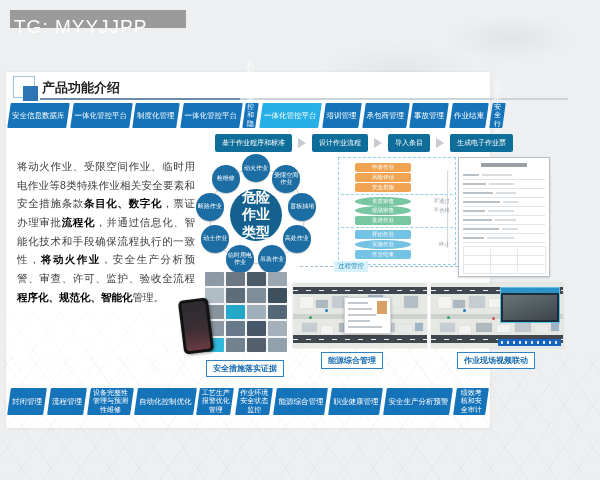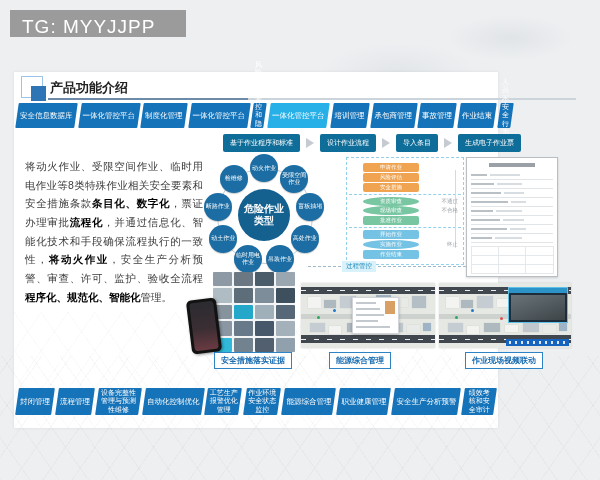--- a/index.html
+++ b/index.html
@@ -4,25 +4,25 @@
 <style>
   html,body{margin:0;padding:0;}
   body{font-family:"Liberation Sans","DejaVu Sans",sans-serif;}
   .stage{position:relative;width:600px;height:480px;background:#edeff1;overflow:hidden;}
   .stage::before{content:'';position:absolute;right:0;top:0;width:280px;height:100px;
     background:radial-gradient(ellipse 90px 32px at 68% 38%,#e1e4e7 0%,transparent 70%),
                radial-gradient(ellipse 110px 42px at 28% 72%,#e3e6e9 0%,transparent 70%);}
   .stage::after{content:'';position:absolute;left:0;right:0;top:356px;height:124px;pointer-events:none;
     background:repeating-linear-gradient(55deg,rgba(120,130,140,.06) 0 1px,transparent 1px 24px),
                repeating-linear-gradient(-55deg,rgba(120,130,140,.06) 0 1px,transparent 1px 24px);}
-  .tg-banner{position:absolute;left:10px;top:10px;width:176px;height:27px;background:#9b9b9b;
-    color:#fff;font-size:19px;line-height:34px;padding-left:12px;box-sizing:border-box;letter-spacing:1px;}
+  .tg-banner{position:absolute;left:10px;top:10px;width:176px;height:18px;background:#9b9b9b;
+    color:#fff;font-size:19px;line-height:34px;padding-left:4px;box-sizing:border-box;letter-spacing:1px;}
   .site-watermark{position:absolute;left:455px;top:440px;width:145px;height:38px;background:#a6a6a6;
     color:#fff;font-size:15px;line-height:38px;padding-left:12px;box-sizing:border-box;z-index:5;}
-  .slide{position:absolute;left:14px;top:72px;width:484px;height:356px;background:#fff;box-shadow:0 0 3px rgba(0,0,0,.08);}
+  .slide{position:absolute;left:6px;top:72px;width:484px;height:356px;background:#fff;box-shadow:0 0 3px rgba(0,0,0,.08);}
   .mesh{position:absolute;left:0;right:0;top:240px;bottom:0;pointer-events:none;
     background:repeating-linear-gradient(55deg,rgba(120,130,140,.04) 0 1px,transparent 1px 22px),
                repeating-linear-gradient(-55deg,rgba(120,130,140,.04) 0 1px,transparent 1px 22px);}
   
   .hdr-icon{position:absolute;left:7px;top:4px;width:20px;height:20px;border:1px solid #9dc3e6;background:#fff;}
   .hdr-icon-inner{position:absolute;right:-4px;bottom:-4px;width:15px;height:15px;background:#2e75b6;}
   .hdr-title{position:absolute;left:36px;top:7px;font-size:13px;font-weight:bold;color:#222;}
   .hdr-rule{position:absolute;left:34px;top:26px;width:528px;height:2px;
     background:linear-gradient(90deg,#6d8aa8 0 200px,#ccd4db 200px 100%);}
   
@@ -35,21 +35,21 @@
   .tab.active::before{background:#27b0e8;}
   .tab.wrap{white-space:normal;line-height:1.2;font-size:7px;max-width:76px;}
   
   .intro{position:absolute;left:11px;top:85px;width:178px;font-size:10.5px;line-height:1.78;
     text-align:justify;color:#3c3c3c;}
   .intro b{color:#000;}
   
   .ring{position:absolute;left:191px;top:75px;width:118px;height:136px;}
   .ring-outline{position:absolute;left:12px;top:21px;width:94px;height:94px;border:1px solid #c8cdd2;border-radius:50%;}
   .ring-center{position:absolute;left:33px;top:42px;width:52px;height:52px;border-radius:50%;background:#14618f;
-    color:#fff;font-size:10px;font-weight:bold;display:flex;align-items:center;justify-content:center;
+    color:#fff;font-size:14px;font-weight:bold;display:flex;align-items:center;justify-content:center;
     text-align:center;padding:6px;box-sizing:border-box;word-break:break-all;line-height:1.25;}
   .ring-item{position:absolute;width:28px;height:28px;border-radius:50%;background:#1b6da3;color:#fff;
     font-size:6px;line-height:7px;display:flex;align-items:center;justify-content:center;text-align:center;
     padding:2px;box-sizing:border-box;word-break:break-all;box-shadow:0 1px 1px rgba(0,0,0,.2);}
   
   .flow{position:absolute;left:209px;top:62px;width:340px;height:18px;display:flex;align-items:center;gap:6px;}
   .flow-box{background:#0e6d99;color:#fff;font-size:7px;padding:4px 7px;border-radius:2px;white-space:nowrap;}
   .flow-arrow{width:0;height:0;border-top:5px solid transparent;border-bottom:5px solid transparent;border-left:8px solid #c5cbd1;}
   
   .fc{position:absolute;left:332px;top:85px;width:118px;height:108px;border:1px dashed #93d2ea;
@@ -100,21 +100,21 @@
   .video-pop{position:absolute;right:3px;top:6%;width:44%;height:52%;background:#1d2e3a;border:1px solid #5fc0e6;z-index:2;}
   .video-pop-header{height:5px;background:#2c93c9;}
   .video-pop-body{position:absolute;left:2px;right:2px;top:7px;bottom:2px;
     background:linear-gradient(160deg,#6a7478 0%,#3c4448 100%);}
   .map-blue-strip{position:absolute;right:2px;bottom:2px;width:48%;height:7px;background:#1565c0;
     background-image:repeating-linear-gradient(90deg,rgba(255,255,255,.85) 0 2px,transparent 2px 6px);
     background-size:100% 3px;background-position:3px 2px;background-repeat:no-repeat;z-index:2;}
   
   .caption{position:absolute;top:280px;background:#fff;border:1px solid #2d83c4;color:#1a6cb0;
     font-size:8px;font-weight:bold;padding:2px 6px;white-space:nowrap;z-index:4;}
-  .cap1{left:200px;}
+  .cap1{left:200px;margin-top:8px;}
   .cap2{left:315px;}
   .cap3{left:451px;}
 </style>
 </head>
 <body>
 
 <div class="stage">
 
   <div class="tg-banner">TG: MYYJJPP</div>
 

